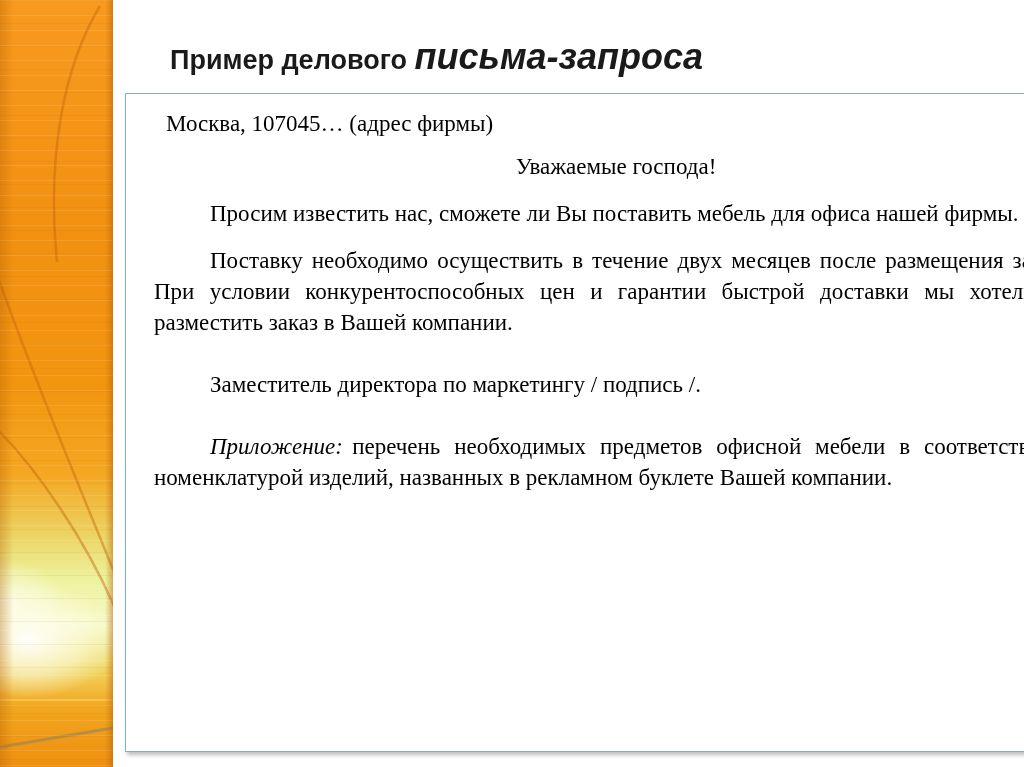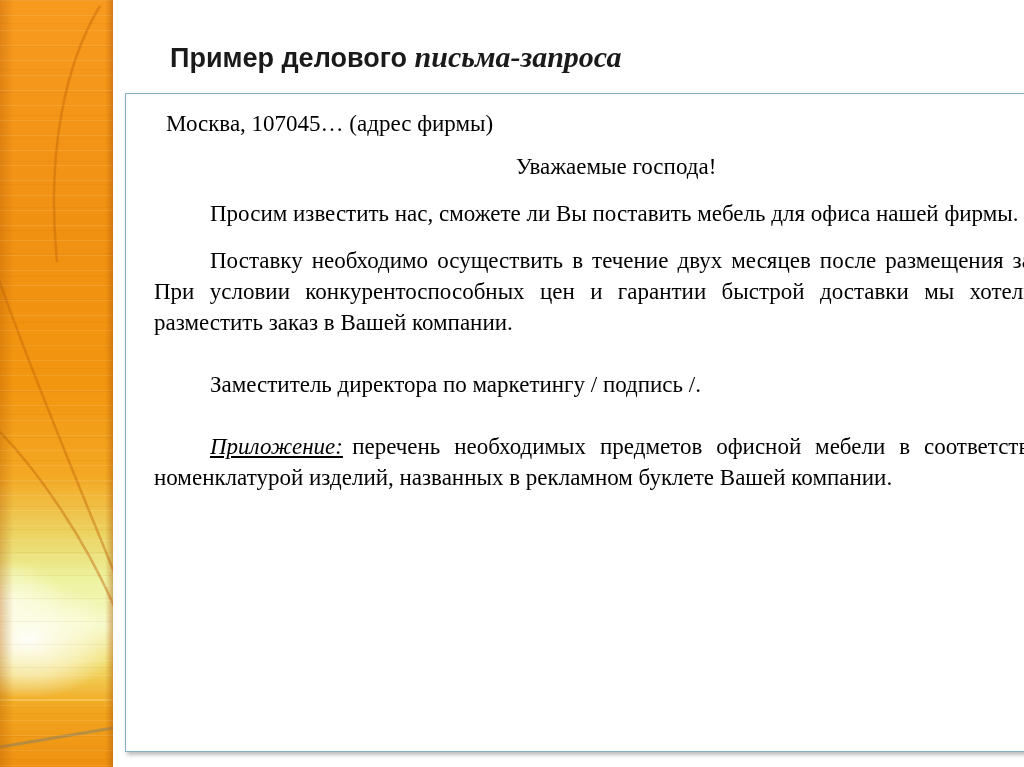--- a/index.html
+++ b/index.html
@@ -45,22 +45,21 @@
     top: 42px;
     margin: 0;
     color: #1a1a1a;
     white-space: nowrap;
     font-weight: bold;
     font-size: 27px;
     line-height: 30px;
   }
   .title .em {
     font-style: italic;
-    font-size: 30px;
-    font-family: Liberation Serif, serif;
+    font-size: 36px;
   }
 
   
   .letter {
     position: absolute;
     left: 125px;
     top: 93px;
     width: 1002px;
     height: 659px;
     box-sizing: border-box;
@@ -84,21 +83,20 @@
     text-indent: 56px;
   }
   .sig {
     text-align: left;
     text-indent: 56px;
   }
   .gap { margin-top: 31px !important; }
   .attach-label {
     font-style: italic;
     margin-right: 0.4em;
-    text-decoration: underline;
   }
 </style>
 </head>
 <body>
 
 <div class="slide">
 
   <div class="sidebar">
     <svg width="113" height="767" viewBox="0 0 113 767" preserveAspectRatio="none" xmlns="http://www.w3.org/2000/svg">
       <defs>

